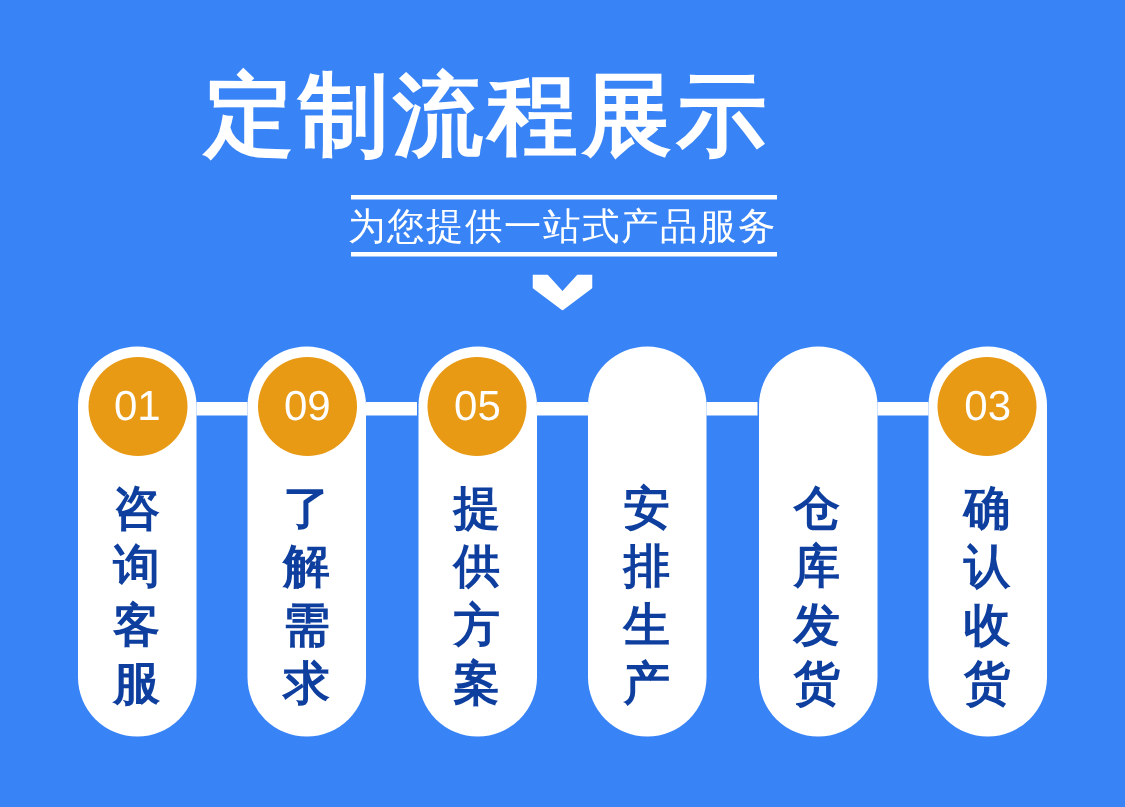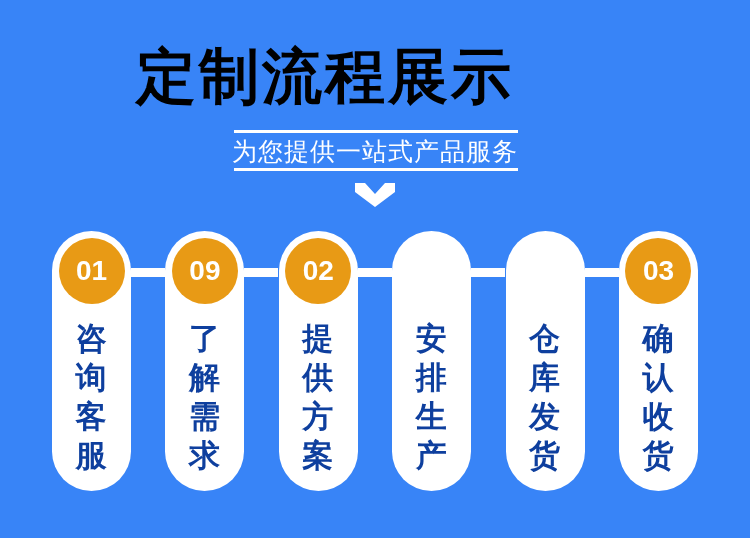--- a/index.html
+++ b/index.html
@@ -29,21 +29,21 @@
     width: 750px;
     height: 215px;
   }
 
   .title {
     position: absolute;
     left: 0;
     top: 44px;
     width: 650px;
     text-align: center;
-    color: #000000;
+    color: #ffffff;
     font-size: 60px;
     line-height: 66px;
     font-weight: bold;
     letter-spacing: 3px;
     white-space: nowrap;
   }
 
   .rule {
     position: absolute;
     left: 234px;
@@ -110,21 +110,21 @@
     position: absolute;
     left: 50%;
     top: 7px;
     transform: translateX(-50%);
     width: 66px;
     height: 66px;
     border-radius: 50%;
     background: #E89A15;
     color: #FFFFFF;
     font-size: 28px;
-    font-weight: bold;
+    font-weight: normal;
     letter-spacing: 0px;
     display: flex;
     align-items: center;
     justify-content: center;
     z-index: 2;
   }
 
   .step-label {
     position: absolute;
     left: 0;
@@ -185,21 +185,21 @@
       <div class="step-label">
         <span class="ch">了</span>
         <span class="ch">解</span>
         <span class="ch">需</span>
         <span class="ch">求</span>
       </div>
     </div>
 
     <div class="step">
       <div class="connector"></div>
-      <div class="badge">02</div>
+      <div class="badge">05</div>
       <div class="step-label">
         <span class="ch">提</span>
         <span class="ch">供</span>
         <span class="ch">方</span>
         <span class="ch">案</span>
       </div>
     </div>
 
     <div class="step">
       <div class="connector"></div>

